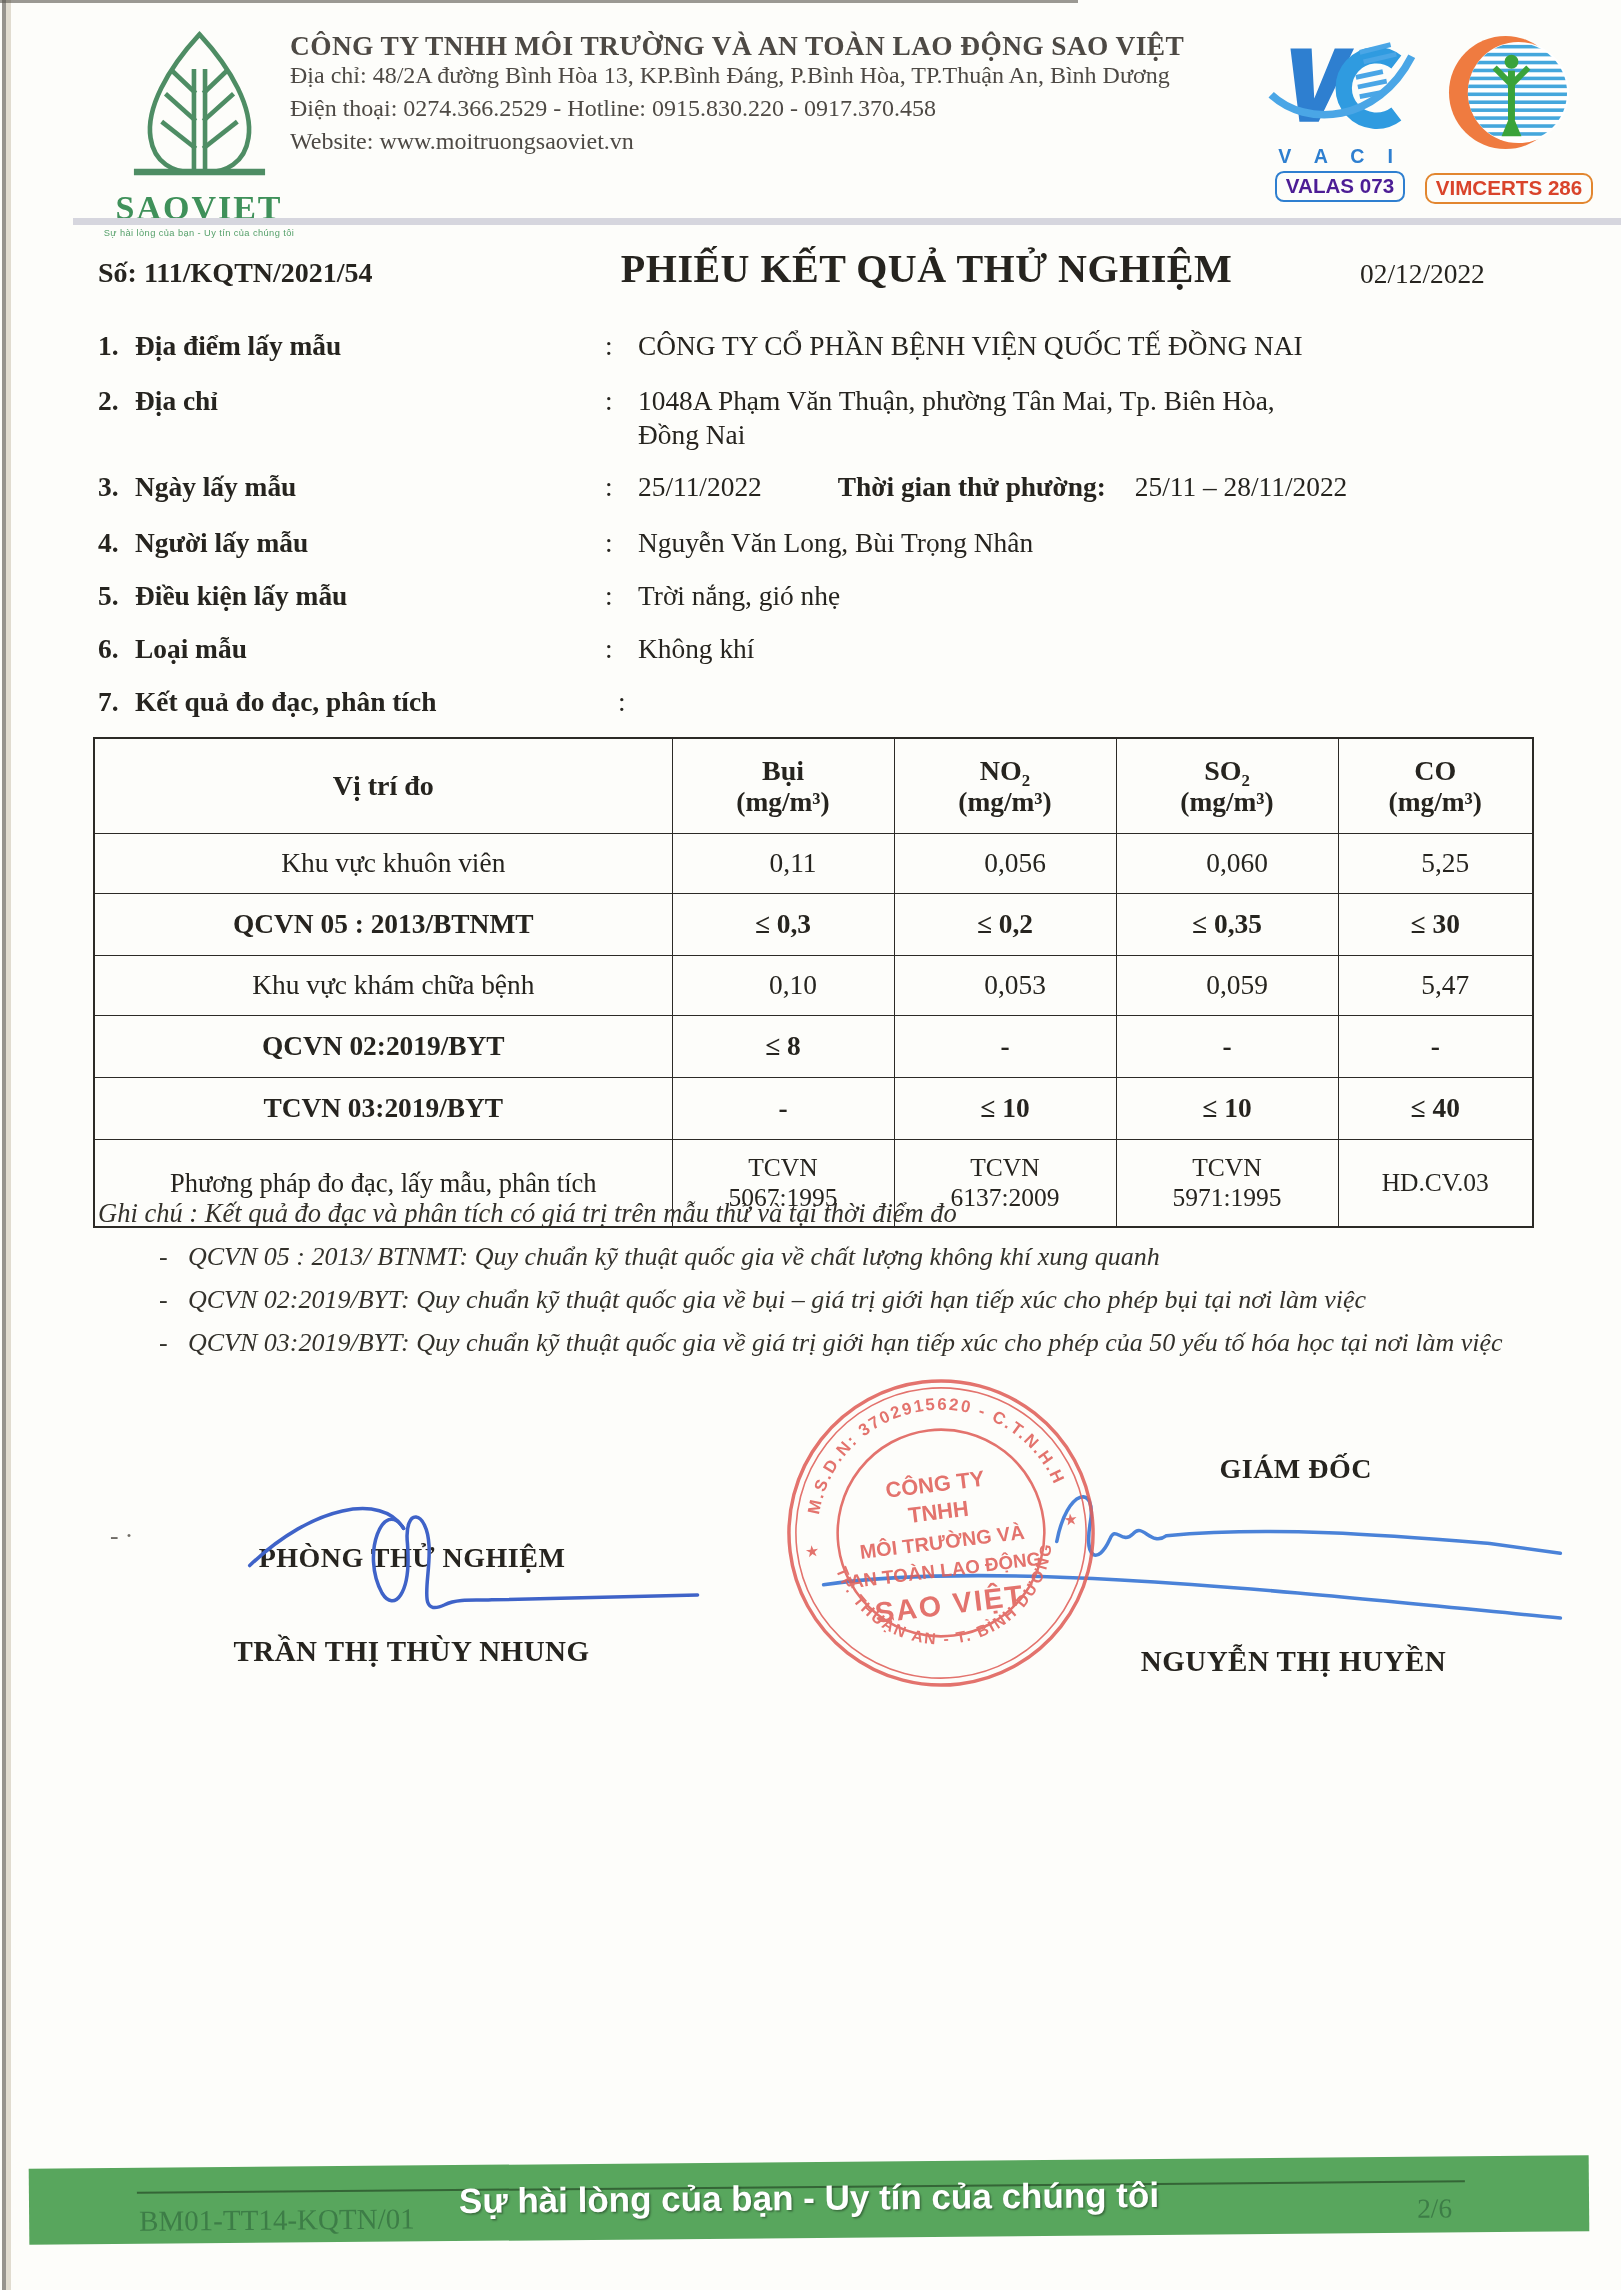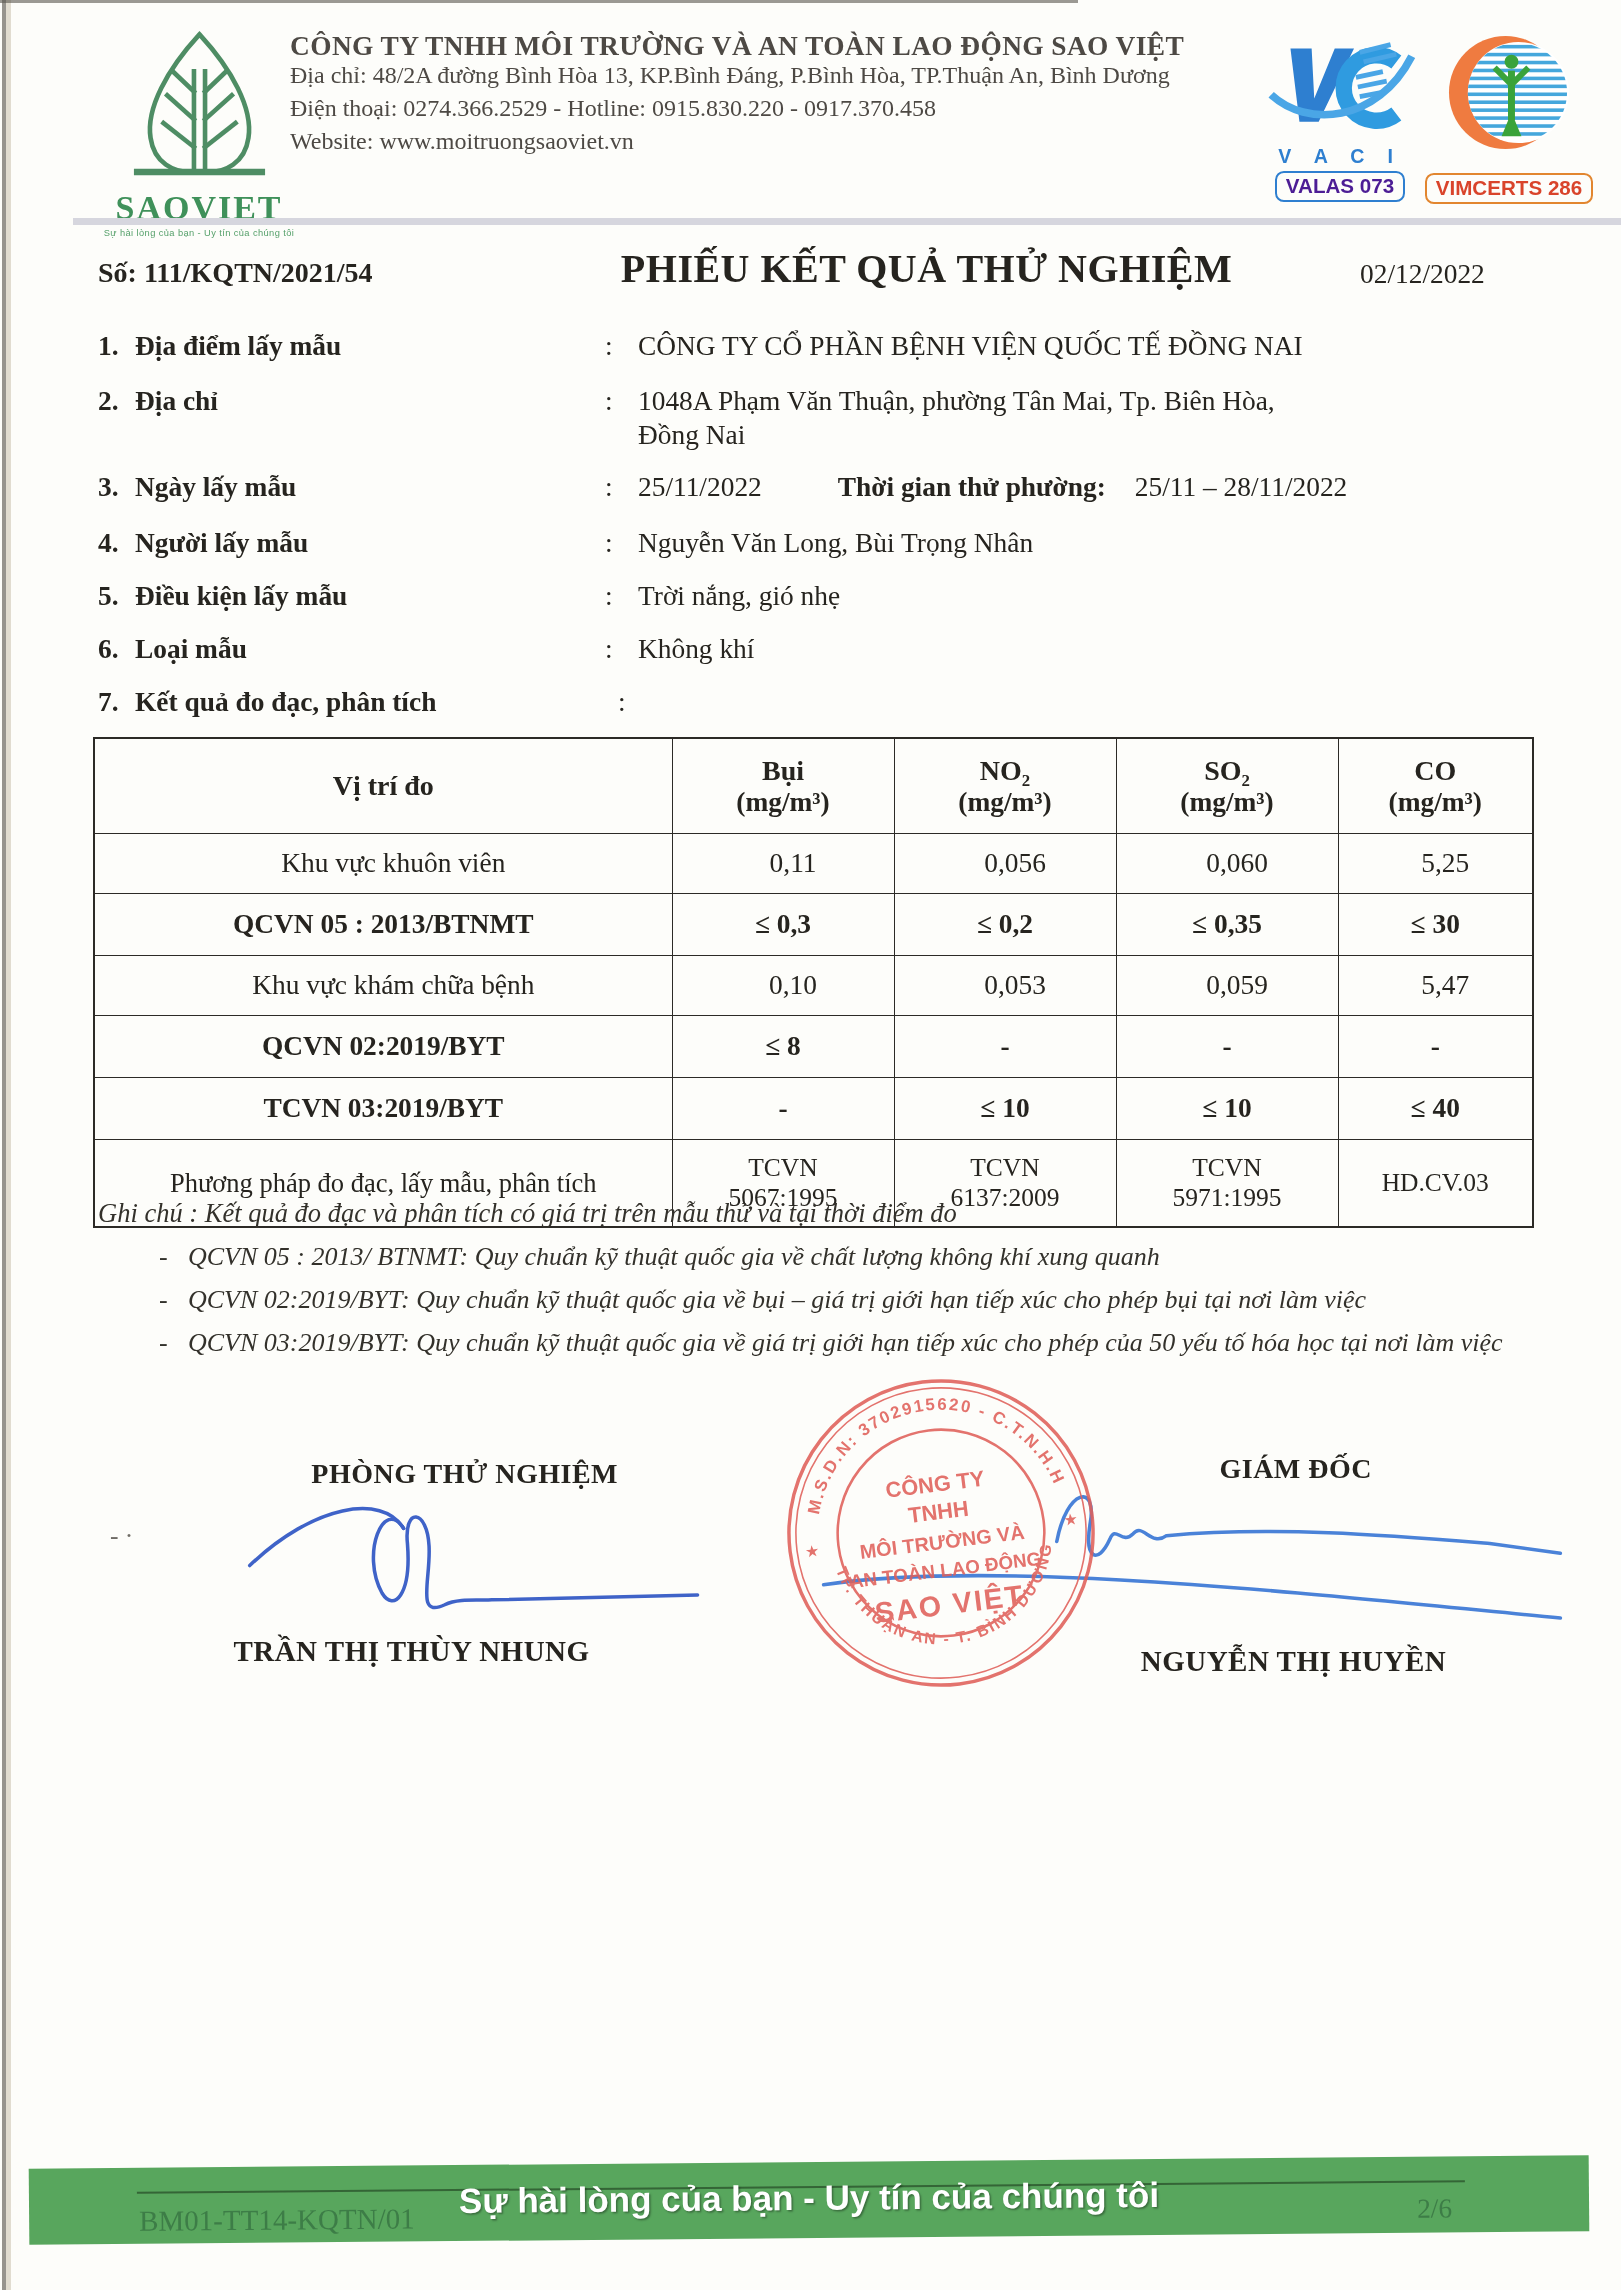--- a/index.html
+++ b/index.html
@@ -15,21 +15,21 @@
   .logo-text{font-size:34px;font-weight:bold;color:#3f915a;letter-spacing:2px;line-height:1;margin-top:2px;}
   .logo-tagline{font-family:"Liberation Sans",sans-serif;font-size:9.3px;color:#55a06a;margin-top:3.9px;letter-spacing:0.4px;}
   .company-block{position:absolute;left:290px;top:31px;width:961px;}
   .company-name{font-size:27.4px;font-weight:bold;color:#4d4944;letter-spacing:0.4px;margin-bottom:0;}
   .company-line{font-size:24px;color:#4d4944;margin-bottom:5.9px;}
   .vaci{position:absolute;left:1259px;top:35px;width:162px;text-align:center;}
   .vaci-name{color:#2e7fd0;font-weight:bold;font-size:19.6px;letter-spacing:8.8px;font-family:"Liberation Sans",sans-serif;margin:2px 0 2.9px 0;}
   .badge{display:inline-block;border:2.5px solid #2e7fd0;border-radius:8.8px;color:#4c1d95;font-weight:bold;
          font-size:20.6px;padding:1px 8.8px 2px 8.8px;font-family:"Liberation Sans",sans-serif;}
   .vimcerts{position:absolute;left:1423px;top:29px;width:172px;text-align:center;}
-  .badge-orange{border-color:#e2862f;color:#d9442b;margin-top:12.7px;}
+  .badge-orange{border-color:#e2862f;color:#d9442b;margin-top:12.7px;border-radius:10px;}
   .hr-band{position:absolute;left:73px;top:218px;width:1549px;height:6.9px;background:#d6d6de;}
 
   
   .doc-number{position:absolute;left:98px;top:257px;font-weight:bold;font-size:28px;}
   .doc-title{position:absolute;left:510px;top:245px;width:833px;text-align:center;font-weight:bold;font-size:40px;letter-spacing:0.5px;}
   .doc-date{position:absolute;left:1360px;top:259px;font-size:27.4px;}
 
   
   .info-row{position:absolute;left:98px;width:1460px;display:flex;font-size:27.4px;line-height:1.25;}
   .info-no{width:37px;font-weight:bold;flex:none;}
@@ -56,21 +56,21 @@
   
   .notes{position:absolute;left:98px;top:1198px;width:1441px;font-style:italic;color:#33312b;}
   .note-head{font-size:26.5px;margin-bottom:9.8px;}
   .note-item{display:flex;font-size:26px;margin-bottom:7.8px;line-height:1.35;}
   .note-dash{width:29px;flex:none;margin-left:61px;}
   .note-text{flex:1;}
 
   
   .sig-title{position:absolute;font-weight:bold;font-size:28px;letter-spacing:0.5px;}
   .sig-name{position:absolute;font-weight:bold;font-size:29px;letter-spacing:0.5px;}
-  .sig-title-left{left:206px;top:1458px;width:412px;text-align:right;}
+  .sig-title-left{left:206px;top:1542px;width:412px;text-align:center;}
   .sig-name-left{left:147px;top:1635px;width:529px;text-align:center;}
   .sig-title-right{left:1019px;top:1453px;width:353px;text-align:right;}
   .sig-name-right{left:1068px;top:1645px;width:451px;text-align:center;}
   .stray-mark{position:absolute;left:110px;top:1521px;color:#6f6c66;font-size:25.5px;}
   .sig-svg{position:absolute;}
   .stamp-wrap{position:absolute;left:782px;top:1374px;width:318px;height:318px;transform:rotate(-7deg);opacity:.88;}
 
   
   .footer-band{position:absolute;left:29px;top:2162px;width:1560px;height:76px;background:#58a65d;
                transform:rotate(-0.5deg);}

